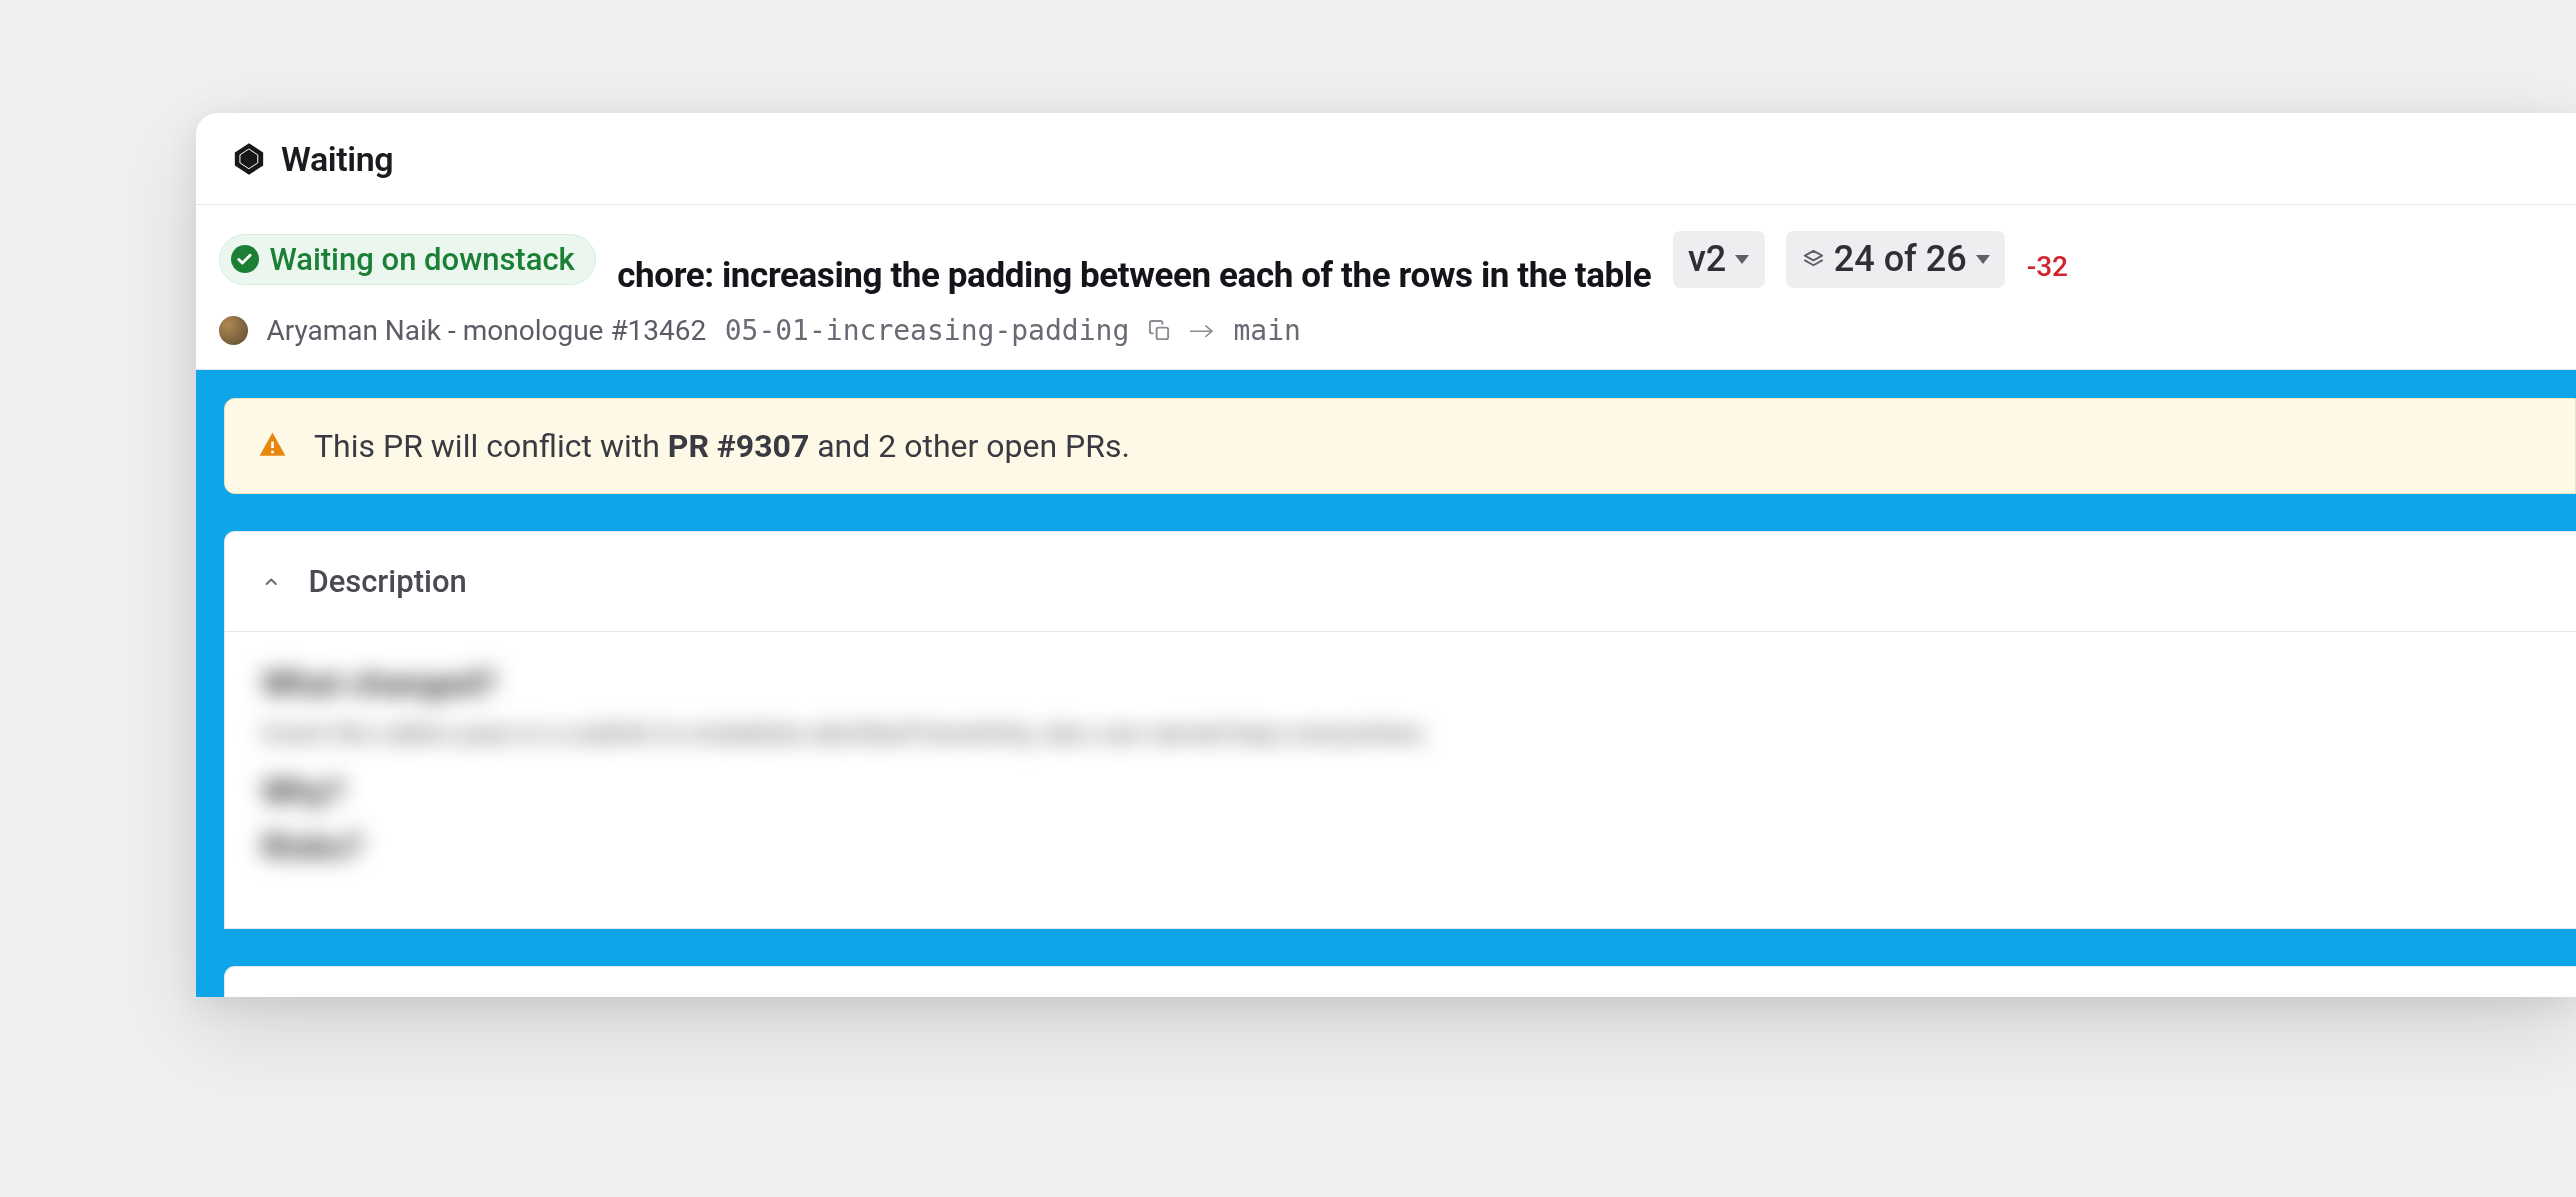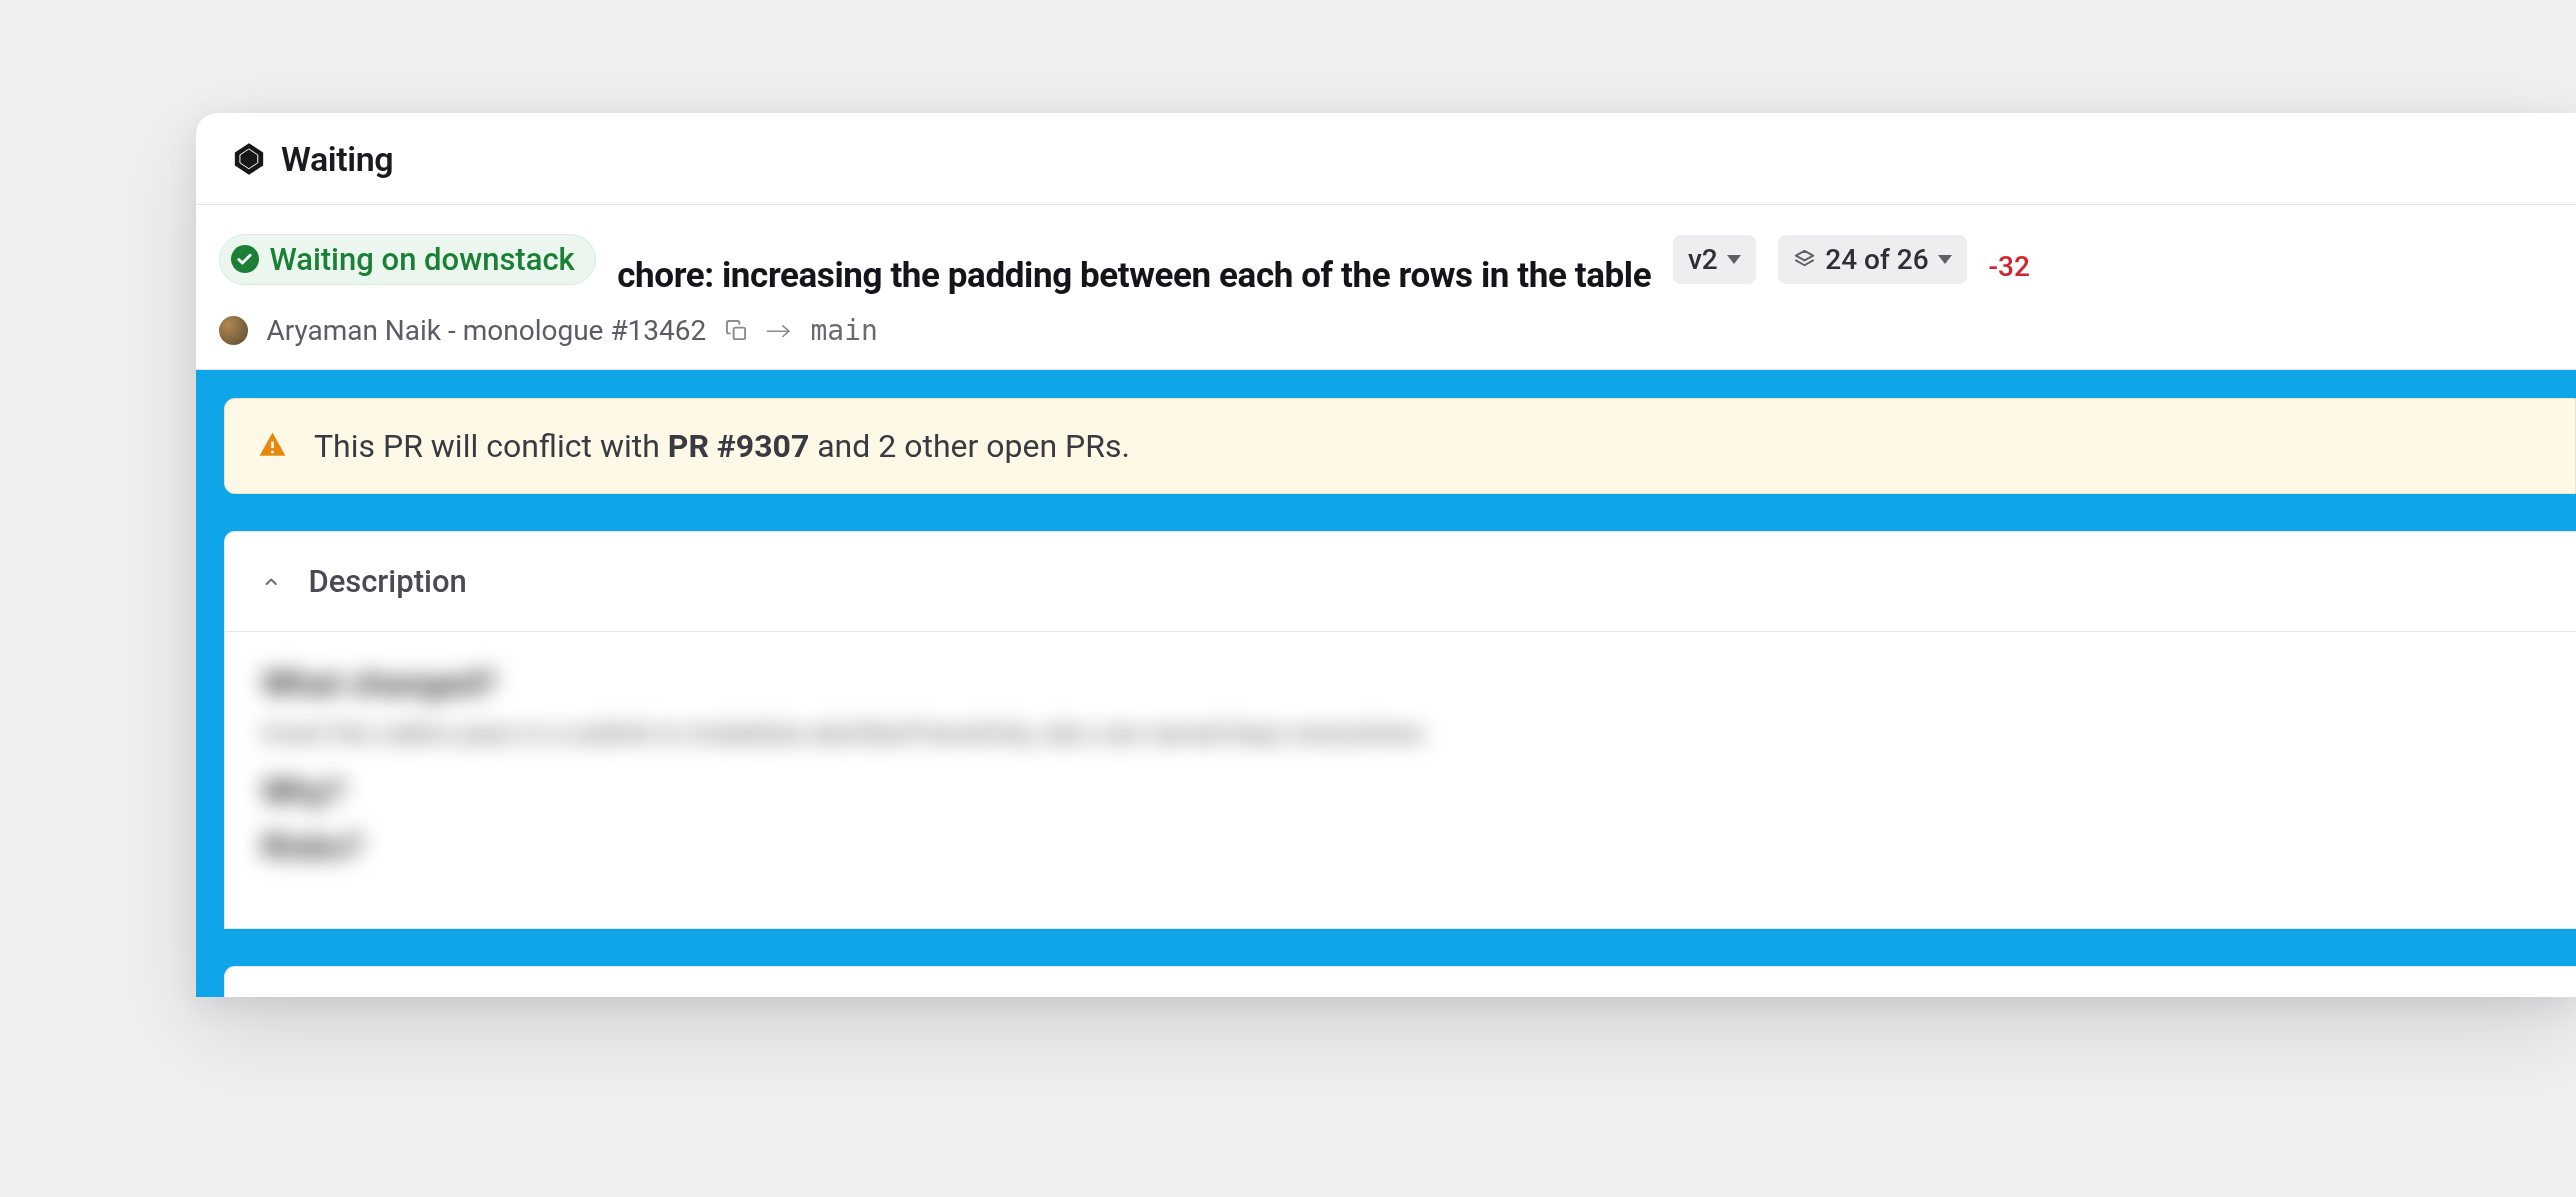--- a/index.html
+++ b/index.html
@@ -79,21 +79,21 @@
       white-space: nowrap;
       margin-top: 32px;
     }
     .pill {
       display: inline-flex;
       align-items: center;
       gap: 9.2px;
       background: #eeeef1;
       border-radius: 7.7px;
       padding: 7.7px 15.3px;
-      font-size: 28px;
+      font-size: 36px;
       font-weight: 500;
       color: #2f2f38;
       white-space: nowrap;
     }
     .caret-down {
       width: 0;
       height: 0;
       border-left: 7.7px solid transparent;
       border-right: 7.7px solid transparent;
       border-top: 9.2px solid #5f5f68;
@@ -250,20 +250,21 @@
       <span>24 of 26</span>
       <span class="caret-down"></span>
     </span>
 
     <span class="diff-neg">-32</span>
   </div>
 
   <div class="pr-meta-bar">
     <span class="avatar"></span>
     <span class="author">Aryaman Naik - monologue #13462</span>
+    <span class="branch-name">05-01-increasing-padding</span>
     <span class="copy-icon">
       <svg width="23" height="23" viewBox="0 0 24 24" fill="none" stroke="#8a8a92" stroke-width="2" stroke-linecap="round" stroke-linejoin="round">
         <rect x="9" y="9" width="12" height="12" rx="2"></rect>
         <path d="M5 15H4a2 2 0 0 1-2-2V4a2 2 0 0 1 2-2h9a2 2 0 0 1 2 2v1"></path>
       </svg>
     </span>
     <span class="arrow-icon">
       <svg width="26" height="18.4" viewBox="0 0 34 24" fill="none" stroke="#8a8a92" stroke-width="2" stroke-linecap="round" stroke-linejoin="round">
         <line x1="2" y1="12" x2="30" y2="12"></line>
         <polyline points="22 5 30 12 22 19"></polyline>

